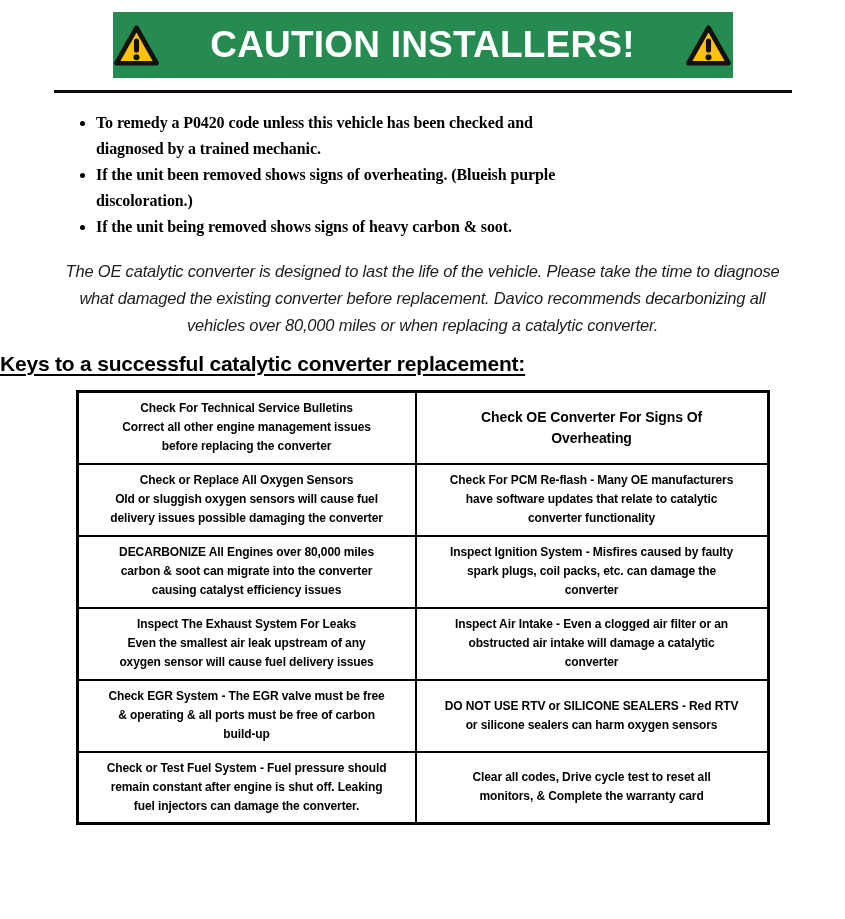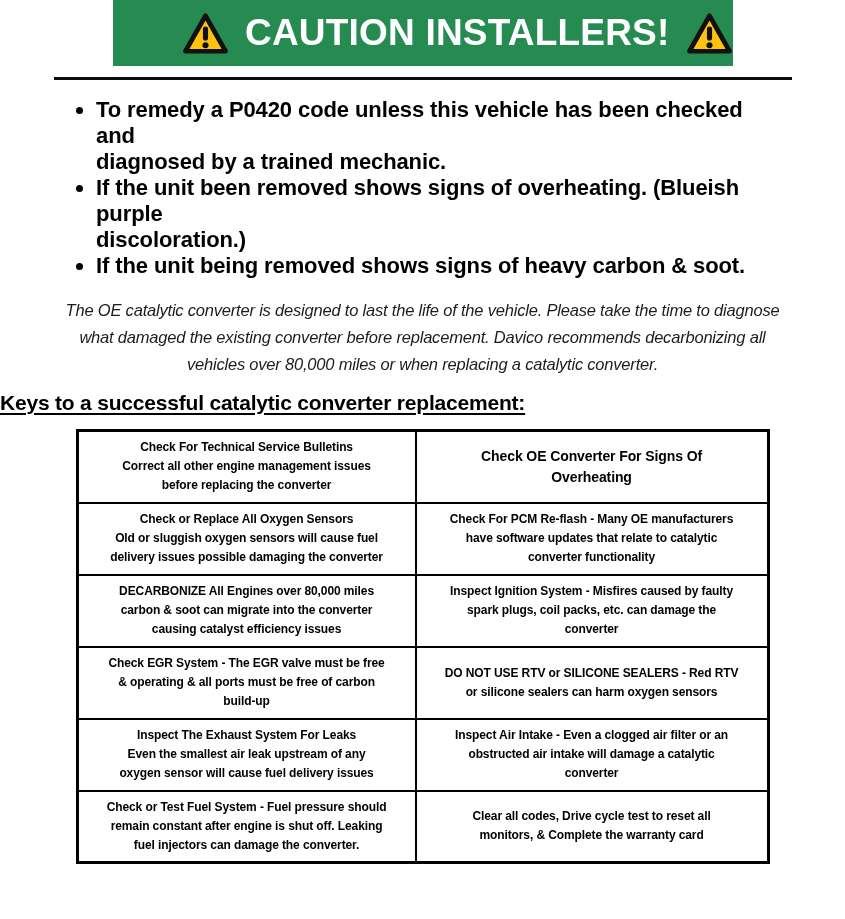--- a/index.html
+++ b/index.html
@@ -7,23 +7,23 @@
   body {
     background: #ffffff;
     color: #000;
     font-family: "Liberation Sans", sans-serif;
   }
   .page { width: 845px; height: 919px; position: relative; }
 
   
   .banner {
     width: 620px; height: 66px;
-    margin: 0 auto;
+    margin: 12px auto;
     background: #258B51;
-    display: flex; align-items: center; justify-content: flex-end;
+    display: flex; align-items: center; justify-content: space-between;
     gap: 16px;
   }
   .banner-title {
     color: #fff;
     font-size: 37px;
     font-weight: 800;
     letter-spacing: 0.2px;
     white-space: nowrap;
   }
   .tri { width: 47px; height: 43px; display: inline-flex; }
@@ -47,25 +47,26 @@
   }
 
   
   .warnings {
     margin: 17px 0 0 72px;
     padding-left: 24px;
     width: 700px;
     list-style: disc outside;
   }
   .warnings li {
-    font-size: 22px;
+    font-size: 16px;
     font-weight: 700;
     line-height: 26px;
     white-space: pre-line;
     letter-spacing: -0.1px;
+    font-family: Liberation Serif, serif;
   }
 
   
   .intro {
     margin-top: 18px;
     text-align: center;
     font-size: 16.5px;
     line-height: 27px;
     letter-spacing: -0.2px;
     color: #1c1c1c;
@@ -160,27 +161,27 @@
     <div class="tbl-row">
       <div class="cell left">Check or Replace All Oxygen Sensors
 Old or sluggish oxygen sensors will cause fuel delivery issues possible damaging the converter</div>
       <div class="cell right">Check For PCM Re-flash - Many OE manufacturers have software updates that relate to catalytic converter functionality</div>
     </div>
     <div class="tbl-row">
       <div class="cell left">DECARBONIZE All Engines over 80,000 miles carbon &amp; soot can migrate into the converter causing catalyst efficiency issues</div>
       <div class="cell right">Inspect Ignition System - Misfires caused by faulty spark plugs, coil packs, etc. can damage the converter</div>
     </div>
     <div class="tbl-row">
-      <div class="cell left">Check EGR System - The EGR valve must be free &amp; operating &amp; all ports must be free of carbon build-up</div>
-      <div class="cell right">DO NOT USE RTV or SILICONE SEALERS - Red RTV or silicone sealers can harm oxygen sensors</div>
-    </div>
-    <div class="tbl-row">
       <div class="cell left">Inspect The Exhaust System For Leaks
 Even the smallest air leak upstream of any oxygen sensor will cause fuel delivery issues</div>
       <div class="cell right">Inspect Air Intake - Even a clogged air filter or an obstructed air intake will damage a catalytic converter</div>
+    </div>
+    <div class="tbl-row">
+      <div class="cell left">Check EGR System - The EGR valve must be free &amp; operating &amp; all ports must be free of carbon build-up</div>
+      <div class="cell right">DO NOT USE RTV or SILICONE SEALERS - Red RTV or silicone sealers can harm oxygen sensors</div>
     </div>
     <div class="tbl-row">
       <div class="cell left">Check or Test Fuel System - Fuel pressure should remain constant after engine is shut off.  Leaking fuel injectors can damage the converter.</div>
       <div class="cell right">Clear all codes,  Drive cycle test to reset all monitors, &amp; Complete the warranty card</div>
     </div>
   </div>
 
 </div>
 
 </body></html>

